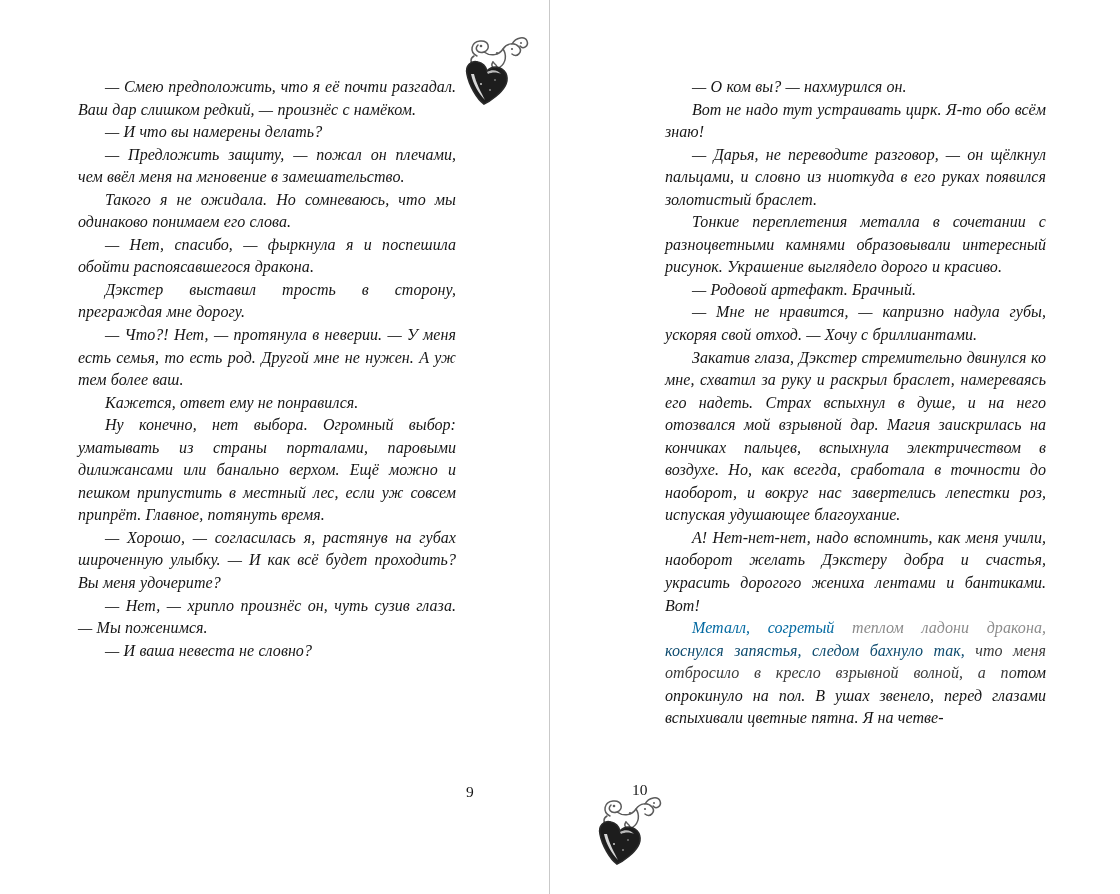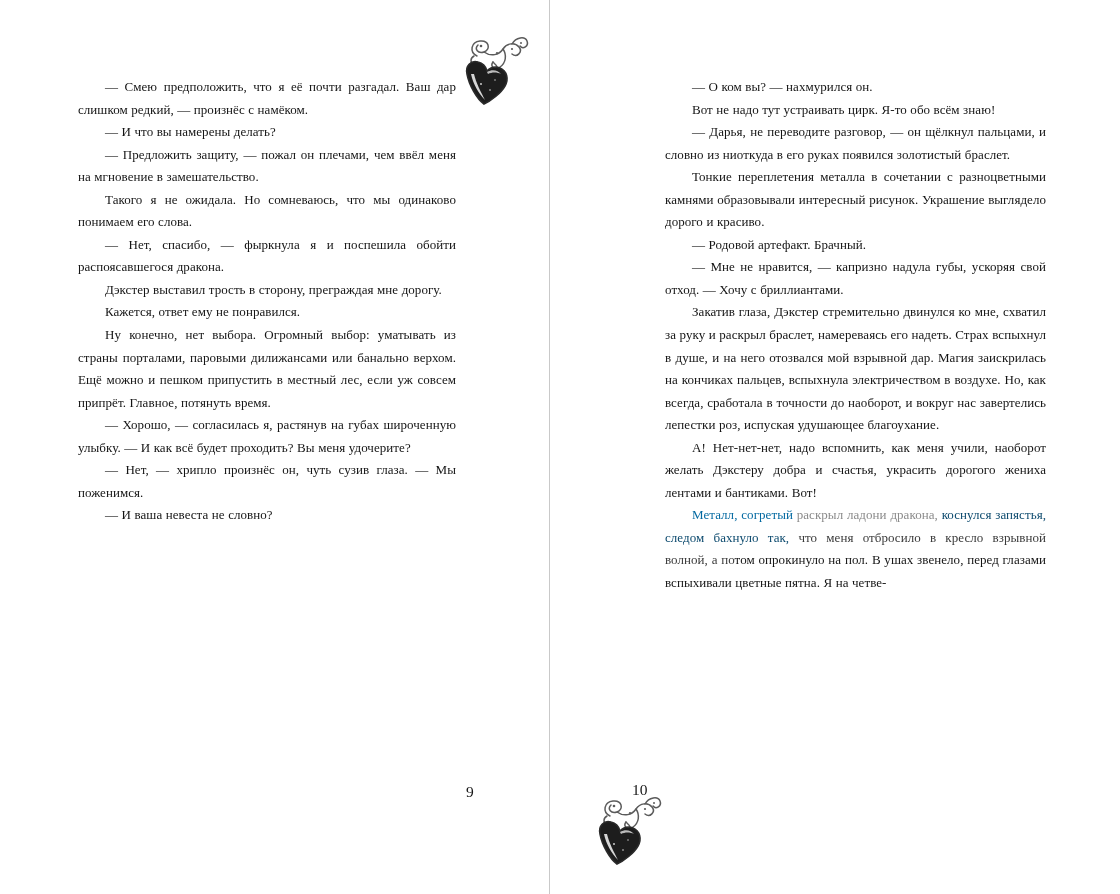--- a/index.html
+++ b/index.html
@@ -37,27 +37,28 @@
     top: 0;
     height: 894px;
   }
   .page-left  { left: 0;    width: 549px; }
   .page-right { left: 550px; width: 570px; }
 
   .column {
     position: absolute;
     text-align: justify;
     text-justify: inter-word;
-    font-size: 13px;
+    font-size: 16px;
     line-height: 22.55px;
     letter-spacing: 0.05px;
     color: #141414;
     -webkit-hyphens: none;
     hyphens: none;
     word-spacing: 0.2px;
+    font-style: italic;
   }
   .col-left {
     left: 78px;
     top: 76px;
     width: 378px;
   }
 
   p {
     margin: 0;
     text-indent: 27px;
@@ -99,20 +100,21 @@
 
   <div class="page page-left">
 
     <div class="column col-left">
       <p>— Смею предположить, что я её почти разгадал. Ваш дар слишком редкий, — произнёс с намёком.</p>
       <p>— И что вы намерены делать?</p>
       <p>— Предложить защиту, — пожал он плечами, чем ввёл меня на мгновение в замешательство.</p>
       <p>Такого я не ожидала. Но сомневаюсь, что мы одинаково понимаем его слова.</p>
       <p>— Нет, спасибо, — фыркнула я и поспешила обойти распоясавшегося дракона.</p>
       <p>Дэкстер выставил трость в сторону, преграждая мне дорогу.</p>
+      <p>— Что?! Нет, — протянула в неверии. — У меня есть семья, то есть род. Другой мне не нужен. А уж тем более ваш.</p>
       <p>Кажется, ответ ему не понравился.</p>
       <p>Ну конечно, нет выбора. Огромный выбор: уматывать из страны порталами, паровыми дилижансами или банально верхом. Ещё можно и пешком припустить в местный лес, если уж совсем припрёт. Главное, потянуть время.</p>
       <p>— Хорошо, — согласилась я, растянув на губах широченную улыбку. — И как всё будет проходить? Вы меня удочерите?</p>
       <p>— Нет, — хрипло произнёс он, чуть сузив глаза. — Мы поженимся.</p>
       <p>— И ваша невеста не словно?</p>
     </div>
 
     <div class="folio folio-left">9</div>
   </div>
 
@@ -154,21 +156,21 @@
 
     <div class="column" style="left:115px; top:76px; width:381px;">
       <p>— О ком вы? — нахмурился он.</p>
       <p>Вот не надо тут устраивать цирк. Я-то обо всём знаю!</p>
       <p>— Дарья, не переводите разговор, — он щёлкнул пальцами, и словно из ниоткуда в его руках появился золотистый браслет.</p>
       <p>Тонкие переплетения металла в сочетании с разноцветными камнями образовывали интересный рисунок. Украшение выглядело дорого и красиво.</p>
       <p>— Родовой артефакт. Брачный.</p>
       <p>— Мне не нравится, — капризно надула губы, ускоряя свой отход. — Хочу с бриллиантами.</p>
       <p>Закатив глаза, Дэкстер стремительно двинулся ко мне, схватил за руку и раскрыл браслет, намереваясь его надеть. Страх вспыхнул в душе, и на него отозвался мой взрывной дар. Магия заискрилась на кончиках пальцев, вспыхнула электричеством в воздухе. Но, как всегда, сработала в точности до наоборот, и вокруг нас завертелись лепестки роз, испуская удушающее благоухание.</p>
       <p>А! Нет-нет-нет, надо вспомнить, как меня учили, наоборот желать Дэкстеру добра и счастья, украсить дорогого жениха лентами и бантиками. Вот!</p>
-      <p class="faded"><span class="f1">Металл, согретый </span><span class="f2">раскрыл ладони дракона, </span><span class="f3">коснулся запястья, следом бахнуло так, </span><span class="f4">что меня отбросило в кресло взрывной волной, а по</span><span class="f5">том опрокинуло на пол. В ушах звенело, перед глазами вспыхивали цветные пятна. Я на четве-</span></p>
+      <p class="faded"><span class="f1">Металл, согретый </span><span class="f2">теплом ладони дракона, </span><span class="f3">коснулся запястья, следом бахнуло так, </span><span class="f4">что меня отбросило в кресло взрывной волной, а по</span><span class="f5">том опрокинуло на пол. В ушах звенело, перед глазами вспыхивали цветные пятна. Я на четве-</span></p>
     </div>
 
     <div class="folio" style="left:82px; top:782px;">10</div>
 
     <div class="ornament" style="left:40px; top:782px;">
       <svg viewBox="0 0 76 86" xmlns="http://www.w3.org/2000/svg">
         <g fill="none" stroke="#5b5b5b" stroke-width="1.5" stroke-linecap="round">
           <path d="M20,34 C12,30 14,20 23,19 C32,18 34,27 27,30 C21,32 17,27 21,23"></path>
           <path d="M27,30 C34,35 42,33 46,27 C50,21 58,20 62,25 C66,30 60,36 55,32"></path>
           <path d="M46,27 C50,33 49,41 43,45 C37,49 33,44 36,40"></path>

